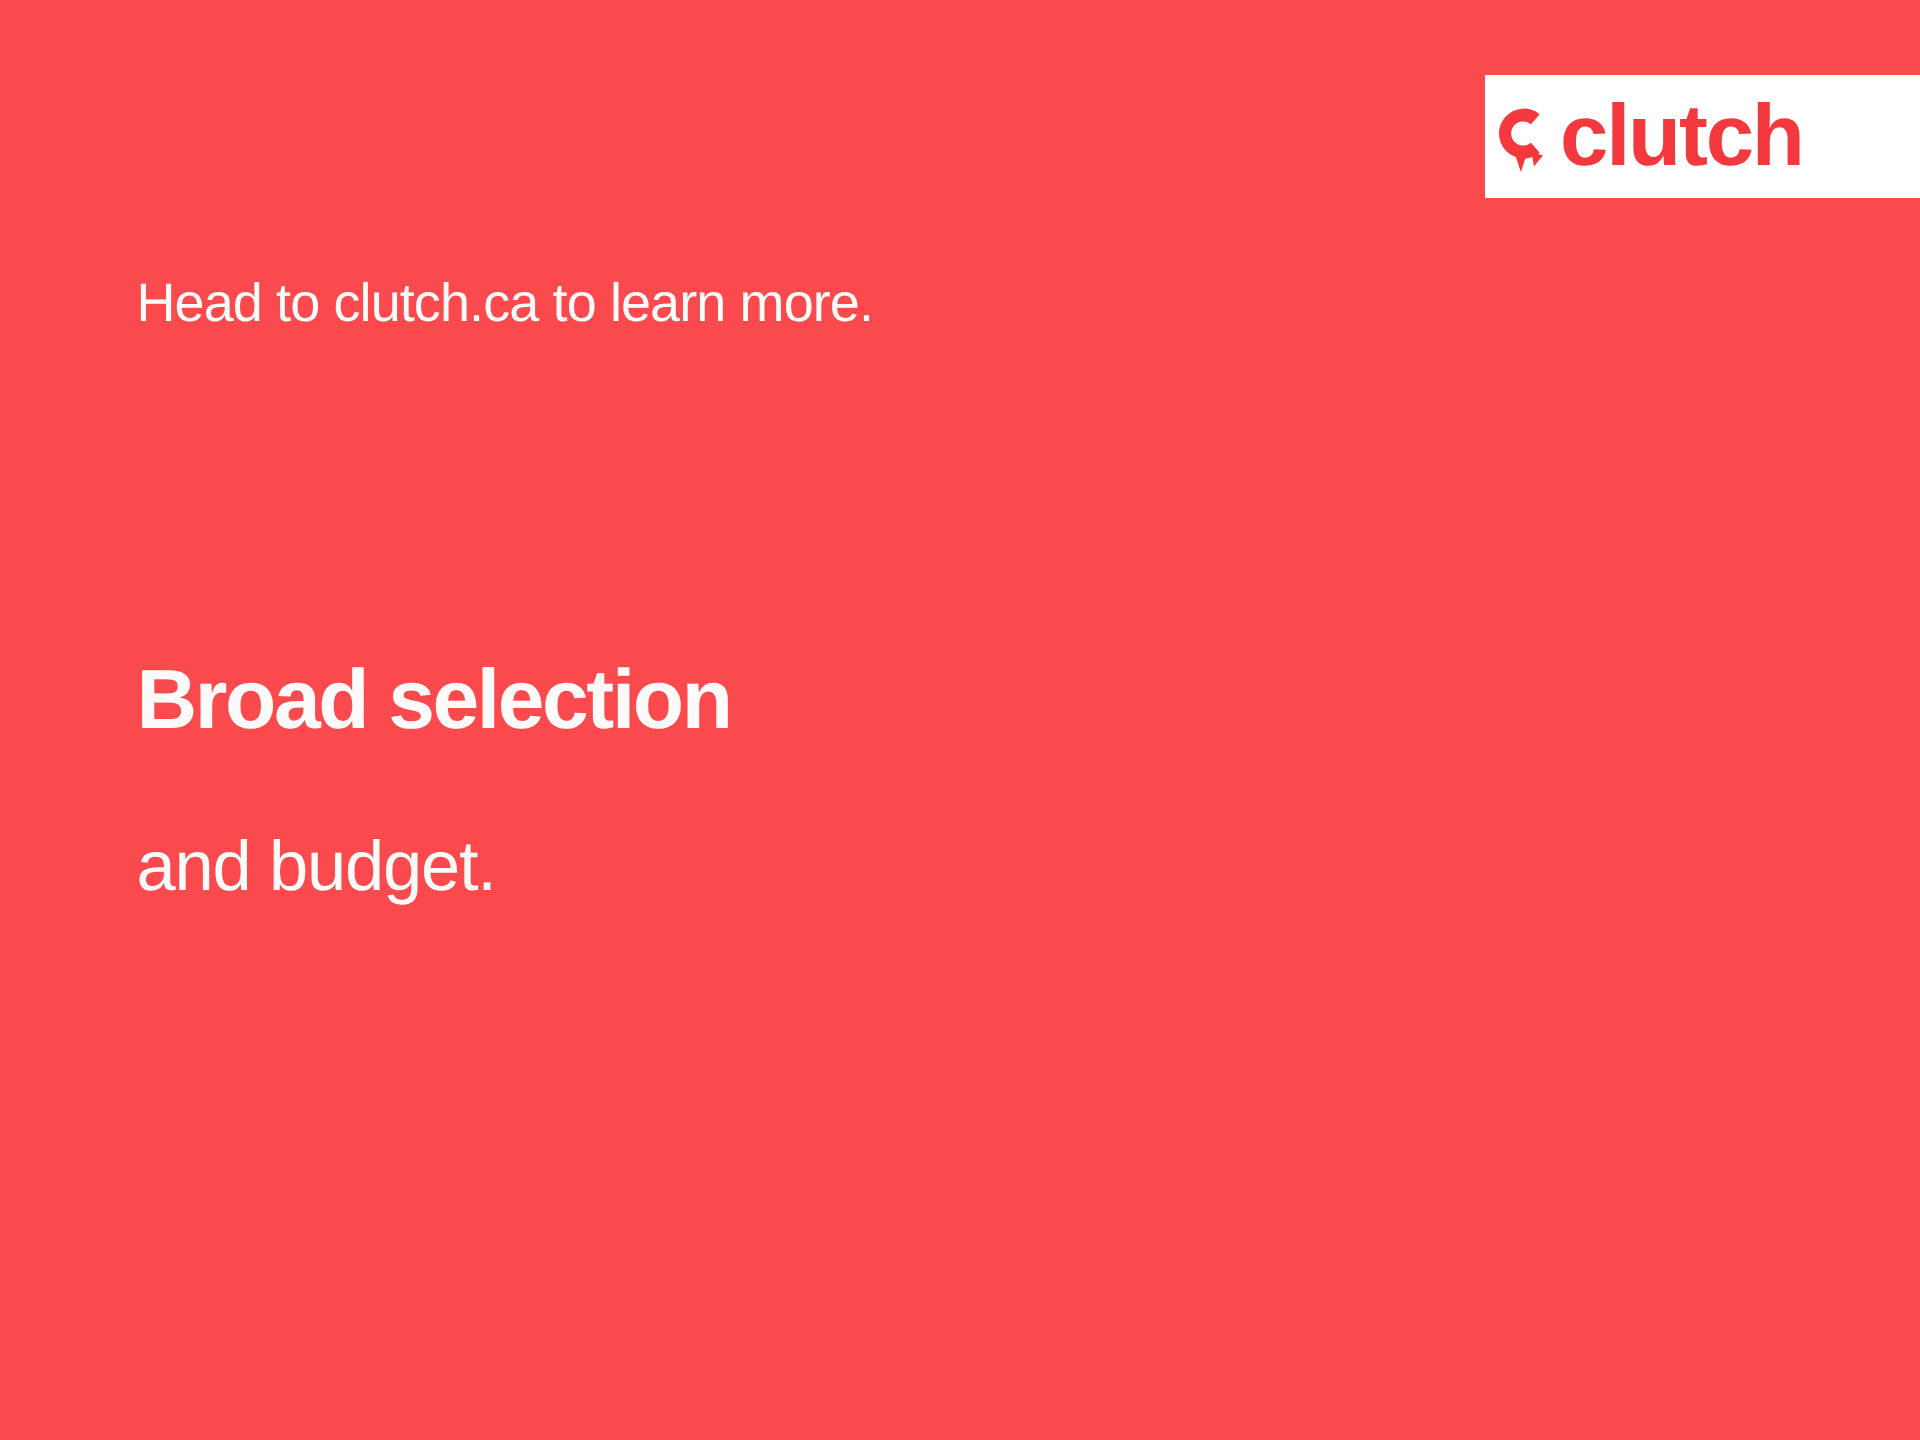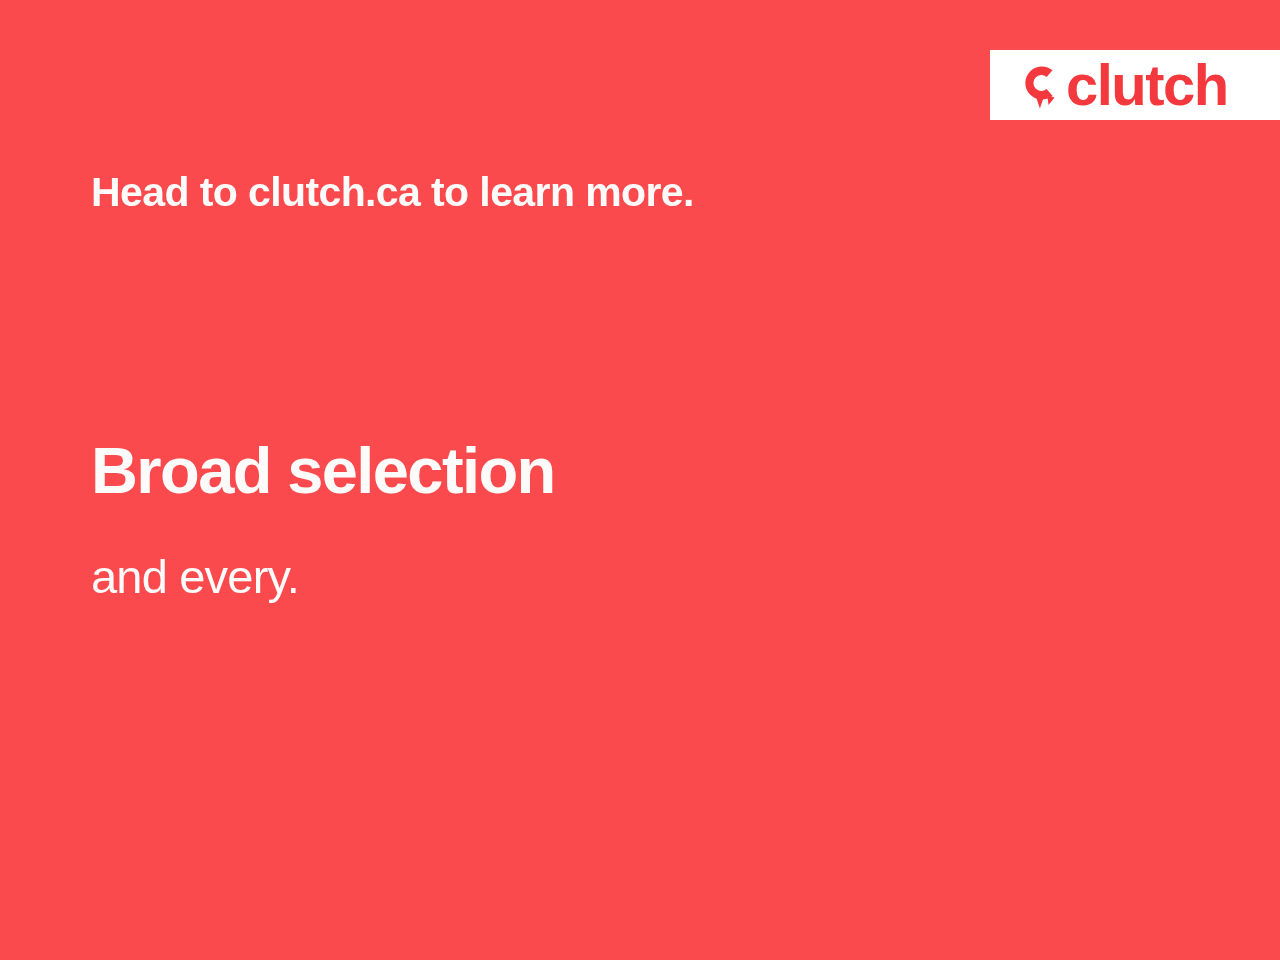--- a/index.html
+++ b/index.html
@@ -20,25 +20,24 @@
     background: #fb4a4e;
     overflow: hidden;
   }
 
   
   .logo-badge {
     position: absolute;
     left: 990px;
     top: 50px;
     width: 290px;
-    height: 70px;
+    height: 82px;
     background: #ffffff;
     display: flex;
     align-items: center;
-    padding-left: 26px;
     box-sizing: border-box;
   }
   .logo-lockup {
     display: flex;
     align-items: center;
     gap: 0px;
   }
   .logo-mark {
     width: 46px;
     height: 52px;
@@ -53,34 +52,34 @@
     color: #f4393e;
     letter-spacing: -1.5px;
     line-height: 1;
     display: block;
   }
 
   
   .eyebrow {
     position: absolute;
     left: 91px;
-    top: 168px;
-    font-size: 41px;
-    font-weight: 700;
+    top: 180px;
+    font-size: 36px;
+    font-weight: 400;
     color: #fdfbf9;
     letter-spacing: -0.6px;
     line-height: 1.2;
     white-space: nowrap;
   }
 
   .headline {
     position: absolute;
     left: 91px;
     top: 436px;
-    font-size: 65px;
+    font-size: 56px;
     font-weight: 700;
     color: #fdfbf9;
     letter-spacing: -1.6px;
     line-height: 1.08;
     white-space: nowrap;
   }
 
   .subhead {
     position: absolute;
     left: 91px;
@@ -111,16 +110,16 @@
       </svg>
       <span class="logo-word">clutch</span>
     </div>
   </div>
 
   <div class="eyebrow">Head to clutch.ca to learn more.</div>
 
   <div class="headline">Broad selection</div>
 
   <div class="subhead">
-    <span class="subhead-line">and every.</span>
+    <span class="subhead-line">and budget.</span>
   </div>
 
 </div>
 
 </body></html>

